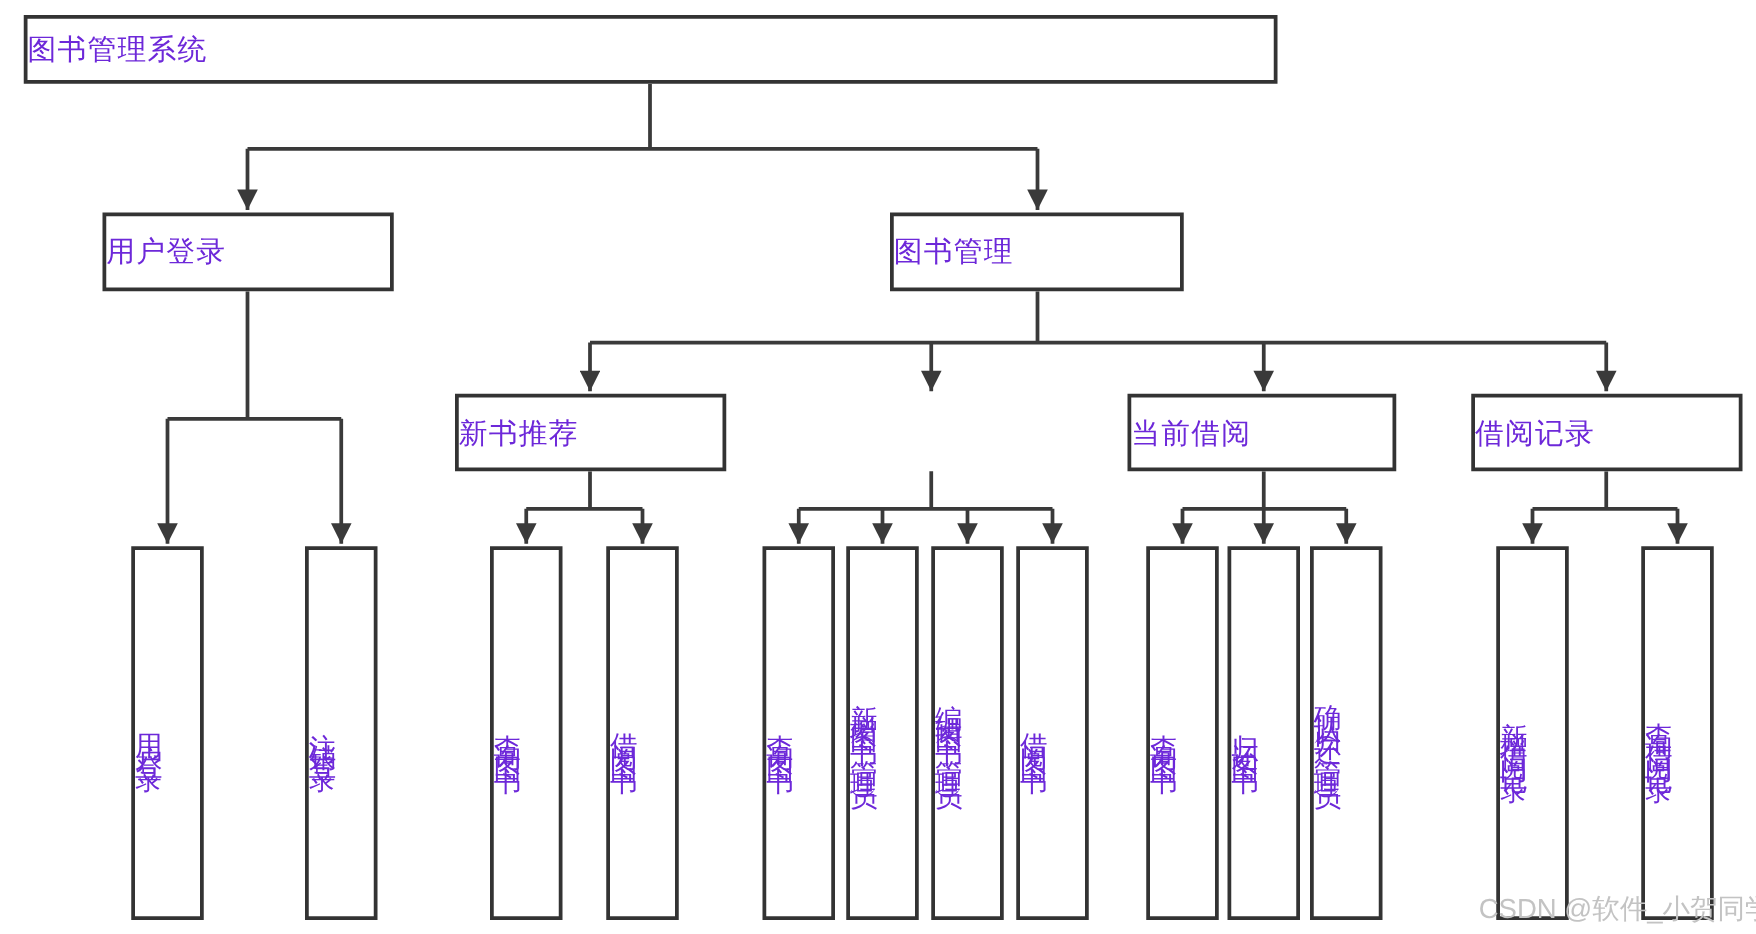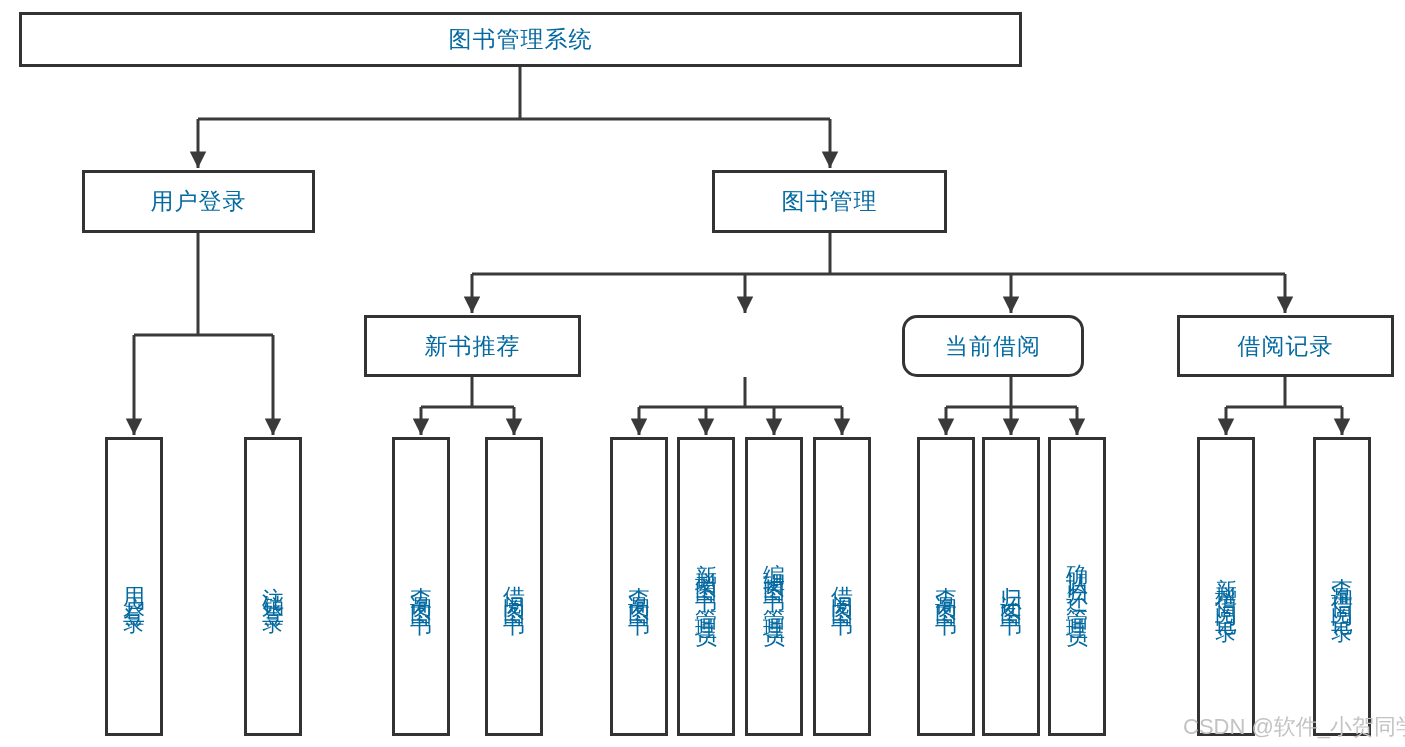--- a/index.html
+++ b/index.html
@@ -16,22 +16,22 @@
     left: 0; top: 0;
     z-index: 0;
   }
   .box {
     position: absolute;
     box-sizing: border-box;
     background: #ffffff;
     border: 3px solid #333333;
     display: flex;
     align-items: center;
-    justify-content: center;
-    color: #0369a1;
+    justify-content: flex-start;
+    color: #6d28d9;
     z-index: 1;
   }
   .box .lbl {
     font-size: 23px;
     letter-spacing: 1px;
     white-space: nowrap;
   }
   .leaf .lbl {
     writing-mode: vertical-rl;
     font-size: 22px;
@@ -100,21 +100,21 @@
   <div class="box" style="left:82px; top:170px; width:233px; height:63px;">
     <span class="lbl">用户登录</span>
   </div>
   <div class="box" style="left:712px; top:170px; width:235px; height:63px;">
     <span class="lbl">图书管理</span>
   </div>
 
   <div class="box" style="left:364px; top:315px; width:217px; height:62px;">
     <span class="lbl">新书推荐</span>
   </div>
-  <div class="box" style="left:902px; top:315px; width:182px; height:62px;border-radius:15px;">
+  <div class="box" style="left:902px; top:315px; width:215px; height:62px;">
     <span class="lbl">当前借阅</span>
   </div>
   <div class="box" style="left:1177px; top:315px; width:217px; height:62px;">
     <span class="lbl">借阅记录</span>
   </div>
 
   <div class="box leaf" style="left:105px; top:437px; width:58px; height:299px;">
     <span class="lbl">用户登录</span>
   </div>
   <div class="box leaf" style="left:244px; top:437px; width:58px; height:299px;">

